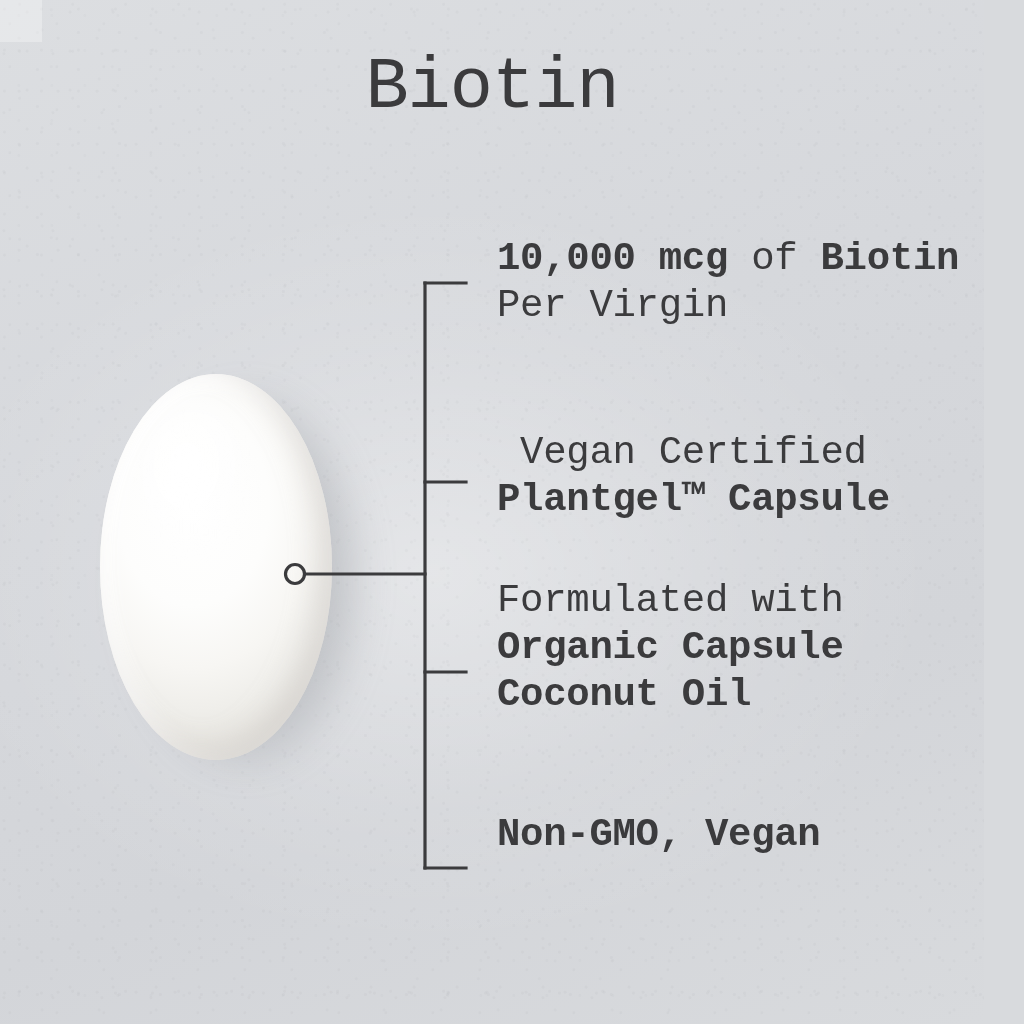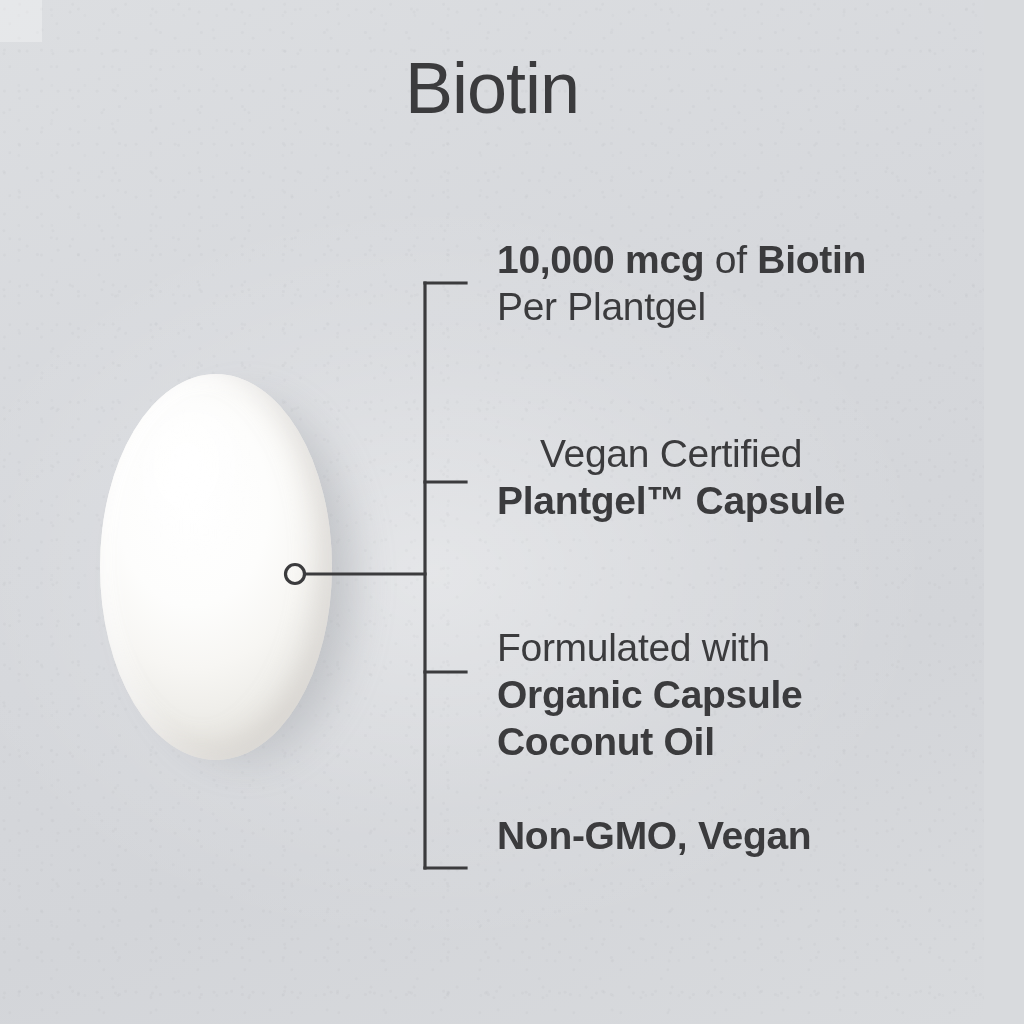--- a/index.html
+++ b/index.html
@@ -14,20 +14,21 @@
   }
 
   #stage {
     position: relative;
     width: 984px;
     height: 1024px;
     overflow: hidden;
     background:
       radial-gradient(ellipse 700px 520px at 44% 56%, rgba(255,255,255,0.38) 0%, rgba(255,255,255,0.10) 45%, rgba(255,255,255,0) 72%),
       linear-gradient(160deg, #dcdee1 0%, #d6d8dc 40%, #d3d5d9 70%, #d8dadd 100%);
+    font-family: Liberation Mono, monospace;
   }
 
   
   #grain {
     position: absolute;
     inset: 0;
     pointer-events: none;
     opacity: 0.5;
     mix-blend-mode: multiply;
     background-image:
@@ -125,21 +126,21 @@
     font-size: 39px;
     line-height: 47px;
     letter-spacing: -0.3px;
     white-space: nowrap;
   }
   .feature .b { font-weight: 700; }
   .feature .r { font-weight: 400; }
 
   #feature-0 { top: 236px; }
   #feature-1 { top: 430px; text-align: center; }
-  #feature-2 { top: 624px; }
+  #feature-2 { top: 578px; }
   #feature-3 { top: 812px; }
 </style>
 </head>
 <body>
 
 <div id="stage">
 
   <div id="grain"></div>
   <div id="corner-patch"></div>
 
@@ -168,21 +169,21 @@
       <line x1="305" y1="574" x2="425" y2="574"></line>
     </g>
     <circle cx="295" cy="574" r="9.5" fill="none" stroke="#3b3b3d" stroke-width="3.2"></circle>
   </svg>
 
   <div class="feature" id="feature-0">
     <div>
       <span class="b">10,000 mcg</span><span class="r"> of </span><span class="b">Biotin</span>
     </div>
     <div>
-      <span class="r">Per Plantgel</span>
+      <span class="r">Per Virgin</span>
     </div>
   </div>
 
   <div class="feature" id="feature-1">
     <div>
       <span class="r">Vegan Certified</span>
     </div>
     <div>
       <span class="b">Plantgel™ Capsule</span>
     </div>

